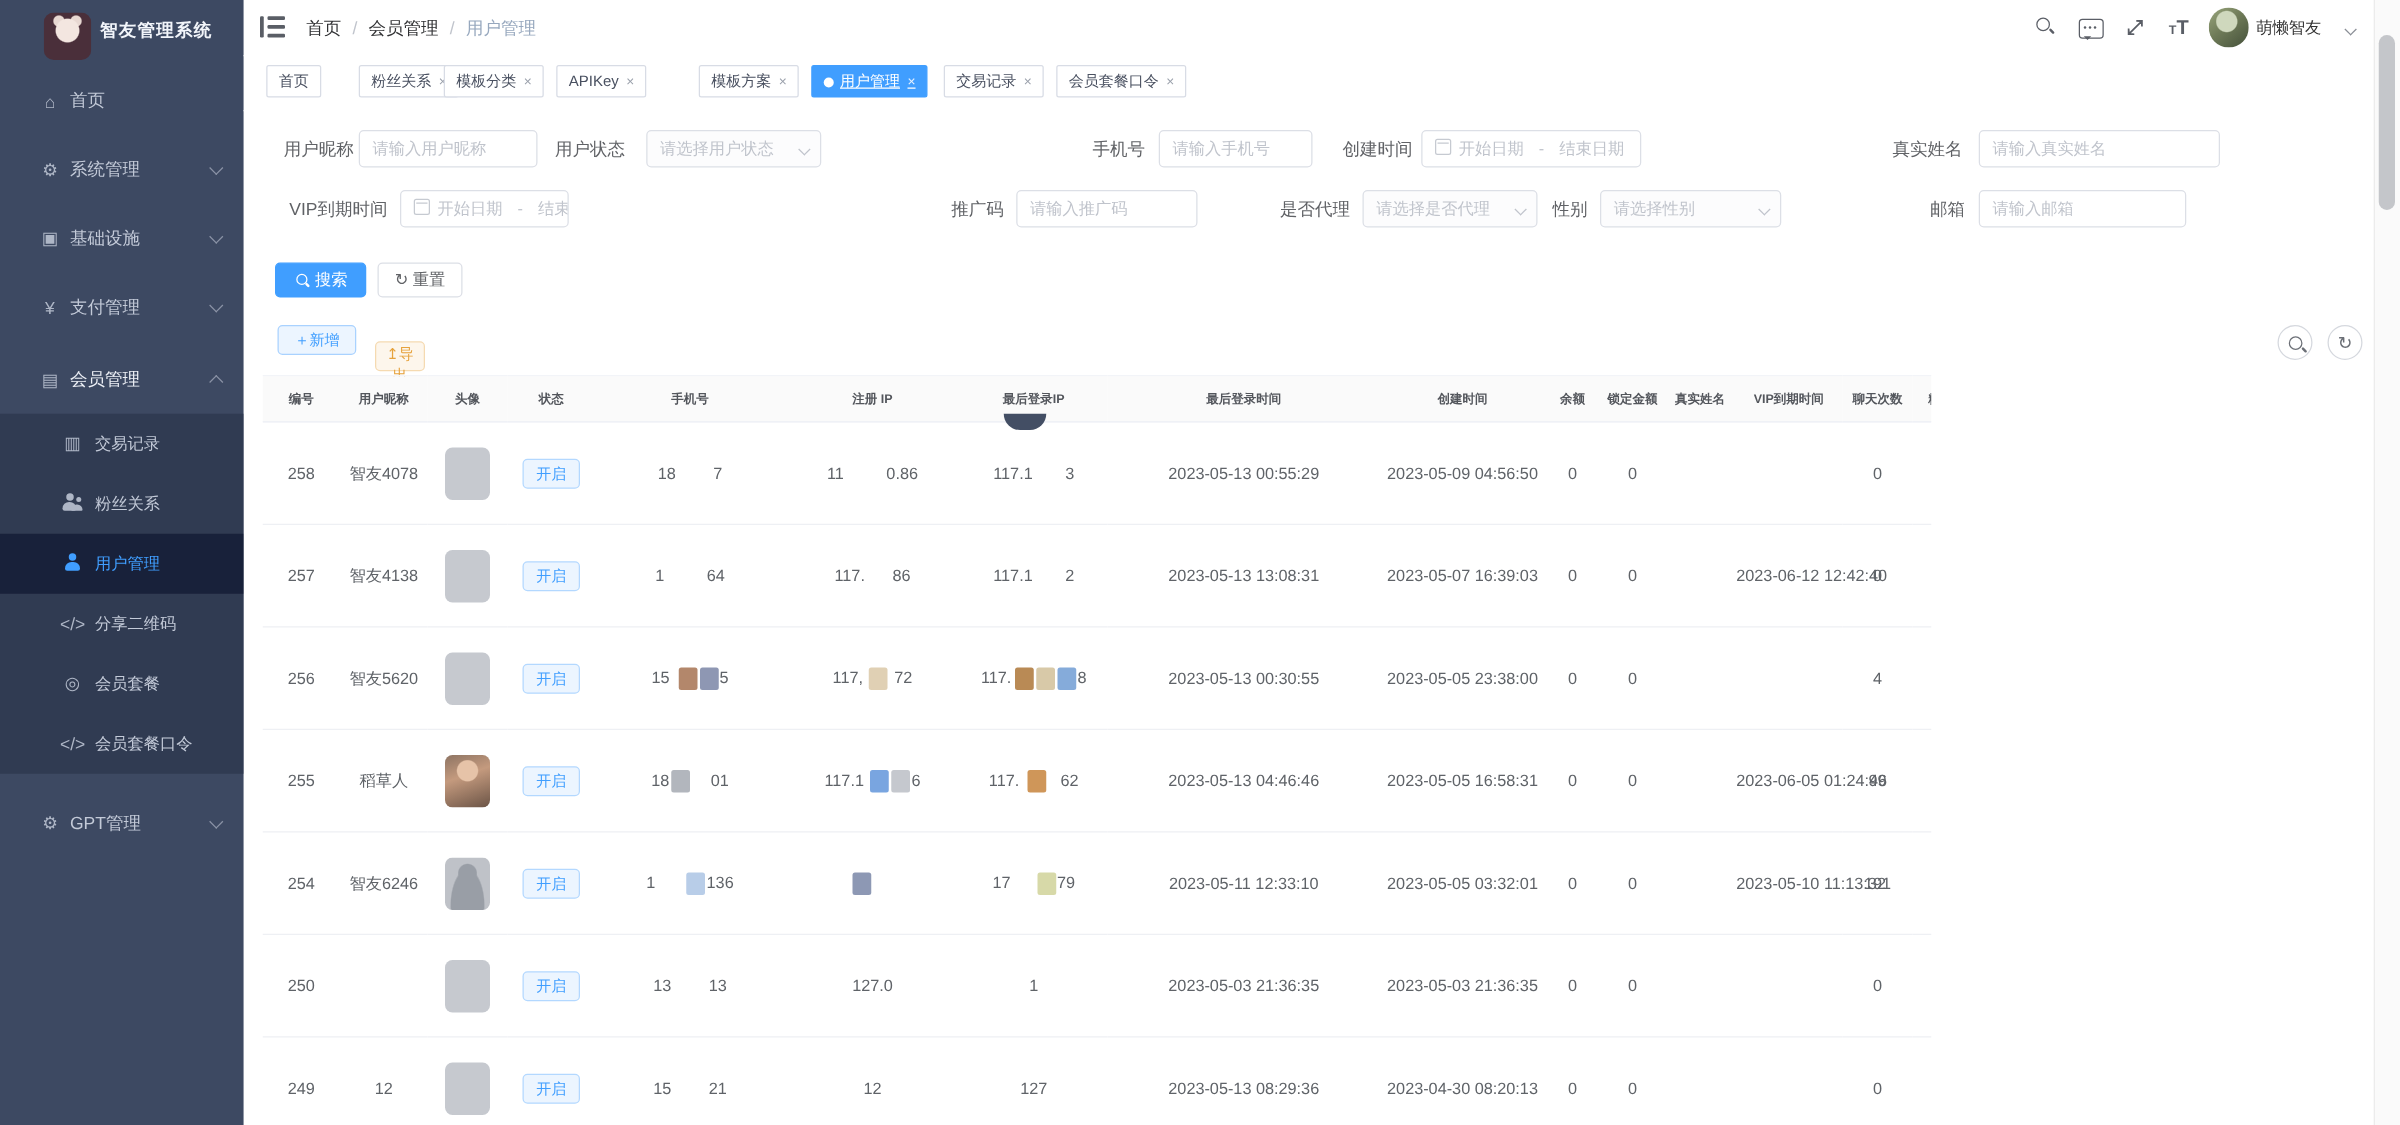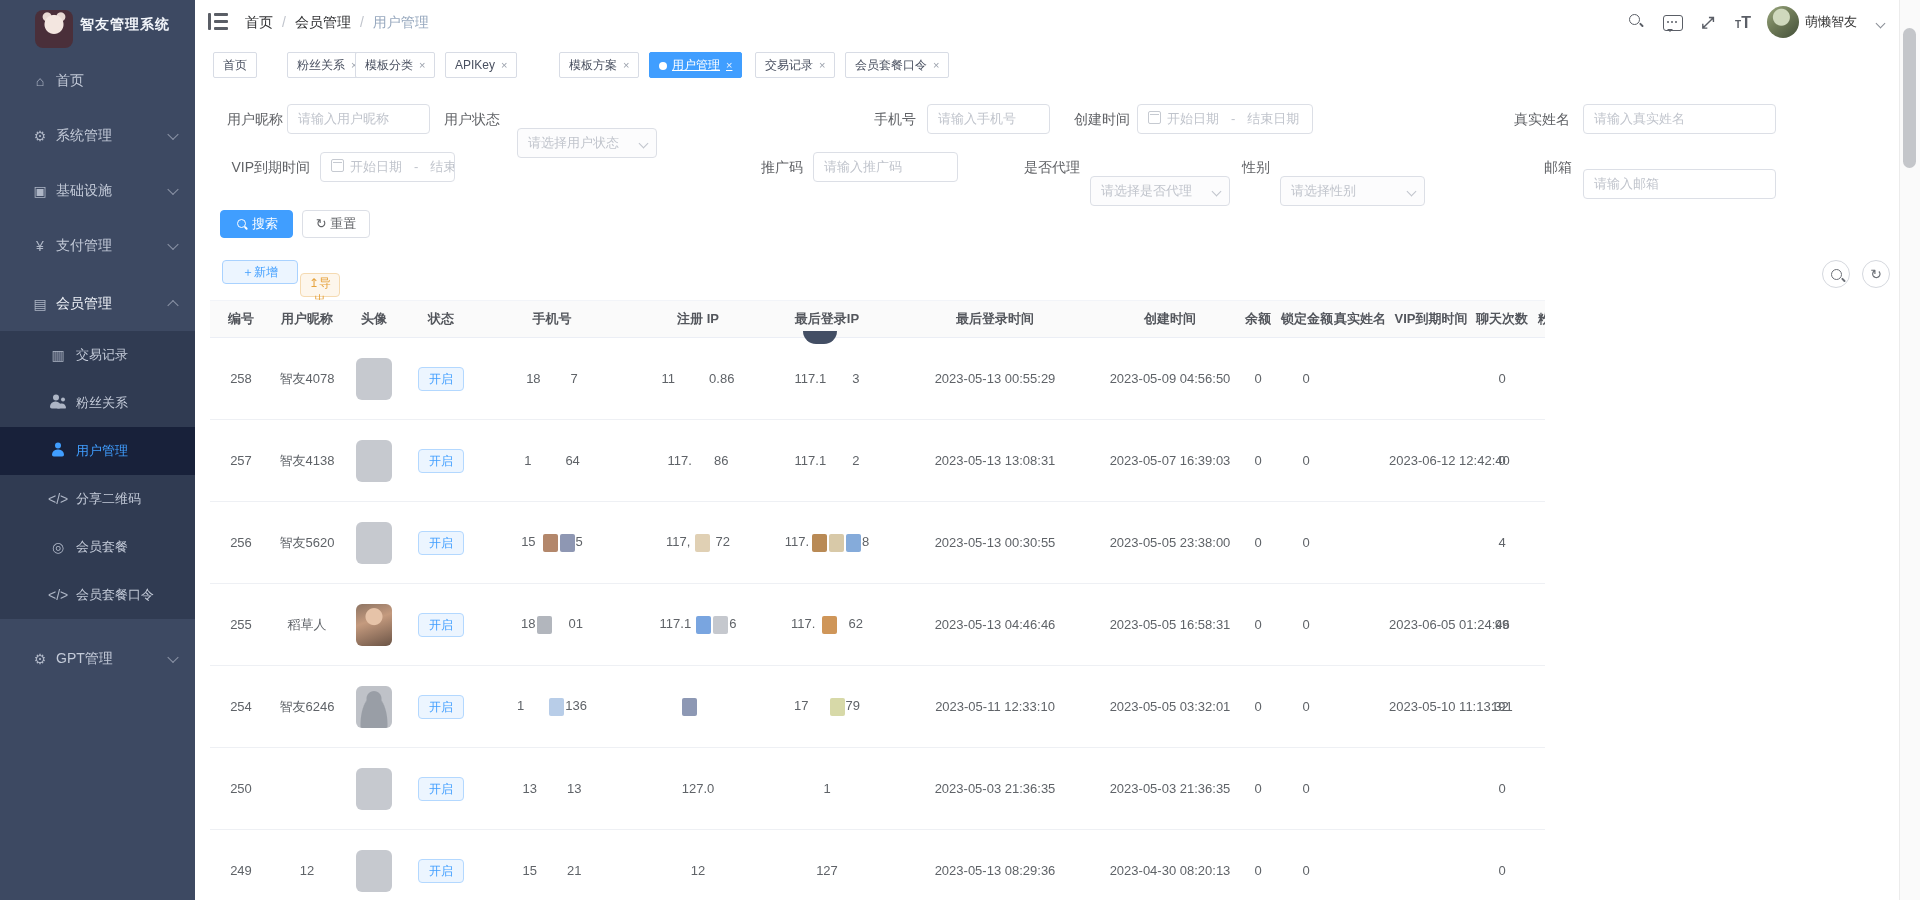--- a/index.html
+++ b/index.html
@@ -68,40 +68,40 @@
   .tab .dot{display:inline-block;width:8px;height:8px;border-radius:50%;background:#fff;margin-right:5px;vertical-align:middle;}
   .tab .close{margin-left:6px;font-size:11px;color:#9aa0ab;}
   .tab.active{background:#409eff;border-color:#409eff;color:#fff;}
   .tab.active .close{color:#e8f2ff;}
   
   .content{position:absolute;left:195px;top:88px;width:1725px;height:812px;background:#fff;}
   .f-label{position:absolute;height:30px;line-height:30px;font-size:14px;color:#606266;text-align:right;white-space:nowrap;}
   .f-box{position:absolute;height:30px;border:1px solid #dcdfe6;border-radius:4px;box-sizing:border-box;
          background:#fff;font-size:13px;color:#c0c4cc;line-height:28px;padding:0 10px;white-space:nowrap;overflow:hidden;cursor:text;}
   .f-box .sel-chev{position:absolute;right:9px;top:11px;width:6px;height:6px;border-right:1.3px solid #c0c4cc;border-bottom:1.3px solid #c0c4cc;transform:rotate(45deg);}
-  .f-box.sel{cursor:pointer;background:#fcfcfd;margin-top:24px;}
+  .f-box.sel{cursor:pointer;background:#fcfcfd;}
   .cal-ico{display:inline-block;width:11px;height:11px;border:1.2px solid #c6cad1;border-radius:2px;margin-right:6px;vertical-align:-1px;position:relative;}
   .cal-ico:before{content:"";position:absolute;left:1px;top:2px;right:1px;height:1.2px;background:#c6cad1;}
   .dr-sep{margin:0 12px;color:#c0c4cc;}
   .btn{position:absolute;border-radius:4px;font-size:13px;text-align:center;cursor:pointer;box-sizing:border-box;}
   .btn-search{background:#409eff;color:#fff;border:1px solid #409eff;}
   .btn-reset{background:#fff;color:#606266;border:1px solid #dcdfe6;}
   .btn-add{background:#ecf5ff;color:#409eff;border:1px solid #a9d2ff;font-size:12px;}
   .btn-export{background:#fdf6ec;color:#e6a23c;border:1px solid #f5dab1;font-size:12px;}
   .btn .mag{width:13px;height:13px;vertical-align:-2px;margin-right:4px;}
   .btn .mag:before{width:7px;height:7px;border-width:1.5px;}
   .btn .mag:after{left:9px;top:10px;width:4px;}
   .circle-btn{position:absolute;width:28px;height:28px;border:1px solid #d5d8de;border-radius:50%;
       color:#6b6f76;text-align:center;line-height:26px;font-size:14px;cursor:pointer;box-sizing:border-box;background:#fff;}
   .circle-btn .mag{width:14px;height:14px;margin-top:6px;}
   
   .tbl-wrap{position:absolute;left:15px;top:212px;width:1335px;height:600px;overflow:hidden;}
   table.grid{border-collapse:collapse;table-layout:fixed;width:1375px;}
   table.grid th{height:34px;background:#fafafa;border-bottom:1px solid #ebeef5;border-top:1px solid #f2f4f8;
-      font-size:13px;color:#53565c;font-weight:bold;text-align:center;white-space:nowrap;overflow:visible;}
+      font-size:10px;color:#53565c;font-weight:bold;text-align:center;white-space:nowrap;overflow:visible;}
   table.grid td{height:79px;border-bottom:1px solid #eef0f4;font-size:13px;color:#5f6368;text-align:center;white-space:nowrap;overflow:visible;}
   td.datecell{font-size:12.5px;}
   .badge{display:inline-block;padding:0 10px;height:24px;line-height:22px;font-size:12px;color:#409eff;
          background:#ecf5ff;border:1px solid #b3d8ff;border-radius:4px;box-sizing:border-box;}
   .avatar-box{display:inline-block;width:36px;height:42px;border-radius:6px;background:#c6c9cf;vertical-align:middle;}
   .avatar-box.photo{background:
       radial-gradient(circle at 50% 30%, #e6c3a8 0 8px, transparent 9px),
       linear-gradient(160deg,#8d7463 0%,#c49a7e 40%,#6b5446 100%);}
   .avatar-box.person{background:
       radial-gradient(circle at 50% 30%, #999ea6 0 7px, transparent 8px),
@@ -223,27 +223,27 @@
       <div class="f-box" style="left: 1388px; top: 16px; width: 193px;"><span>请输入真实姓名</span></div>
       <span class="f-label" style="left: -45px; width: 160px; top: 64px;">VIP到期时间</span>
       <div class="f-box" style="left: 125px; top: 64px; width: 135px;"><span class="cal-ico"></span><span>开始日期</span><span class="dr-sep">-</span><span>结束日期</span></div>
       <span class="f-label" style="left: 448px; width: 160px; top: 64px;">推广码</span>
       <div class="f-box" style="left: 618px; top: 64px; width: 145px;"><span>请输入推广码</span></div>
       <span class="f-label" style="left: 725px; width: 160px; top: 64px;">是否代理</span>
       <div class="f-box sel" style="left: 895px; top: 64px; width: 140px;"><span>请选择是否代理</span><span class="sel-chev"></span></div>
       <span class="f-label" style="left: 915px; width: 160px; top: 64px;">性别</span>
       <div class="f-box sel" style="left: 1085px; top: 64px; width: 145px;"><span>请选择性别</span><span class="sel-chev"></span></div>
       <span class="f-label" style="left: 1217px; width: 160px; top: 64px;">邮箱</span>
-      <div class="f-box" style="left: 1388px; top: 64px; width: 193px; margin-top: 17px;"><span>请输入邮箱</span></div>
+      <div class="f-box" style="left: 1388px; top: 64px; width: 166px;"><span>请输入邮箱</span></div>
     </div>
 
   <button class="btn btn-search" style="left:25px;top:122px;width:73px;height:28px;"><span class="mag"></span><span>搜索</span></button>
   <button class="btn btn-reset" style="left:107px;top:122px;width:68px;height:28px;"><span>↻</span> <span>重置</span></button>
 
-  <button class="btn btn-add" style="left:27px;top:172px;width:76px;height:24px;"><span>＋</span><span>新增</span></button>
+  <button class="btn btn-add" style="left:27px;top:172px;width:63px;height:24px;"><span>＋</span><span>新增</span></button>
   <button class="btn btn-export" style="left:105px;top:185px;width:40px;height:24px;"><span>↥</span><span>导出</span></button>
 
   <span class="circle-btn" style="left:1627px;top:172px;"><span class="mag"></span></span>
   <span class="circle-btn" style="left:1667px;top:172px;">↻</span>
 
   <div class="tbl-wrap">
     <table class="grid" id="grid">
         <colgroup>
           <col style="width: 62px;">
           <col style="width: 70px;">

